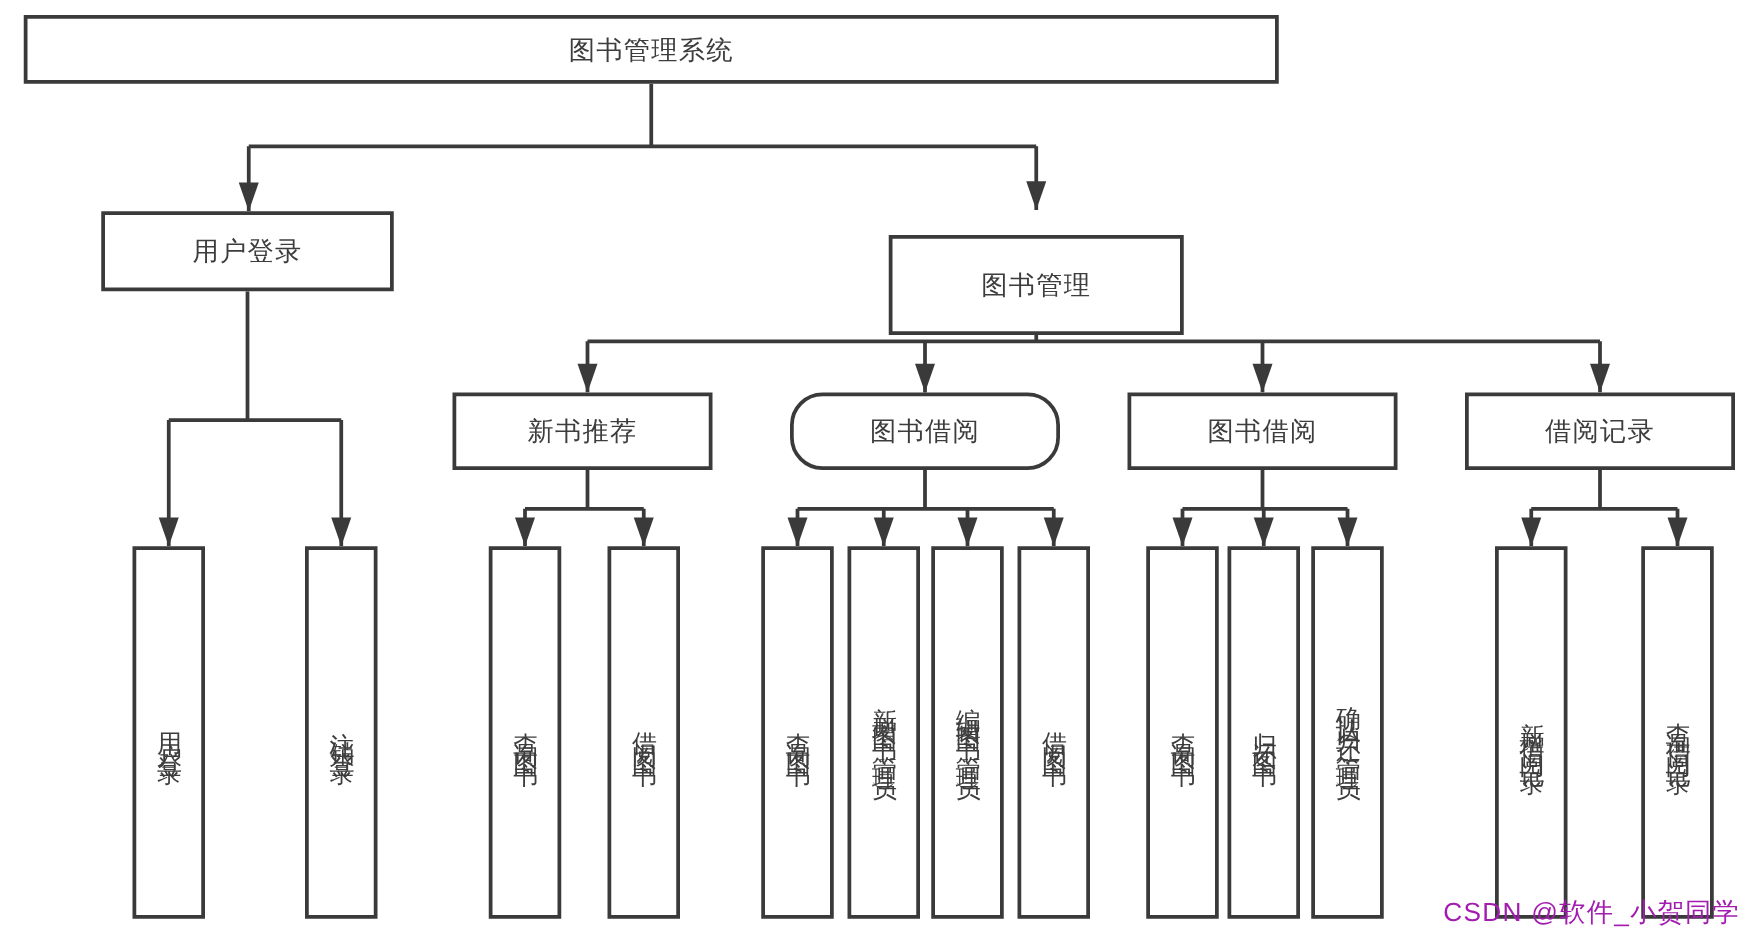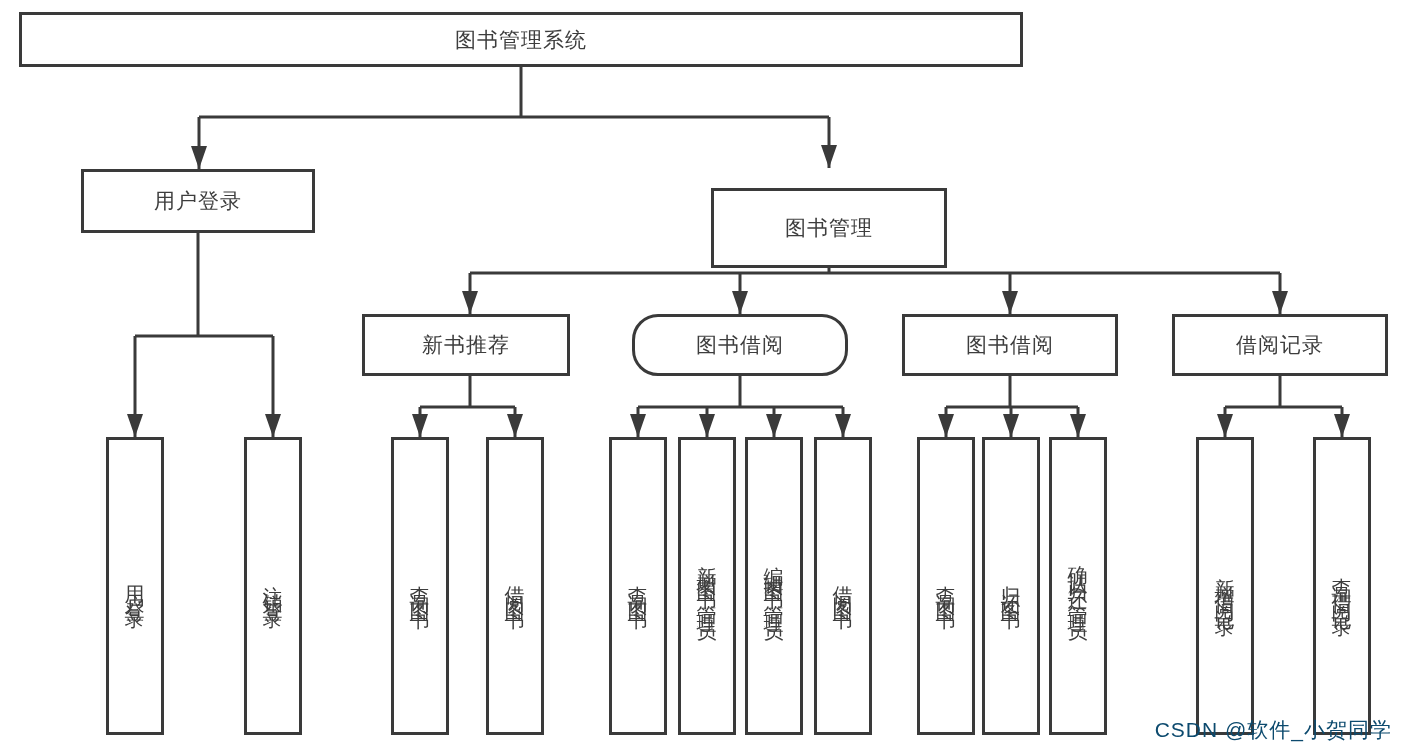--- a/index.html
+++ b/index.html
@@ -39,21 +39,21 @@
     font-size: 20px;
     letter-spacing: 8px;
     line-height: 1.1;
     white-space: nowrap;
   }
   .watermark {
     position: absolute;
     right: 13px;
     bottom: 3px;
     font-size: 21px;
-    color: #0c4a6e;
+    color: #a21caf;
     letter-spacing: 1px;
     z-index: 2;
     white-space: nowrap;
   }
 </style>
 </head>
 <body>
 
 <div class="canvas">
 

